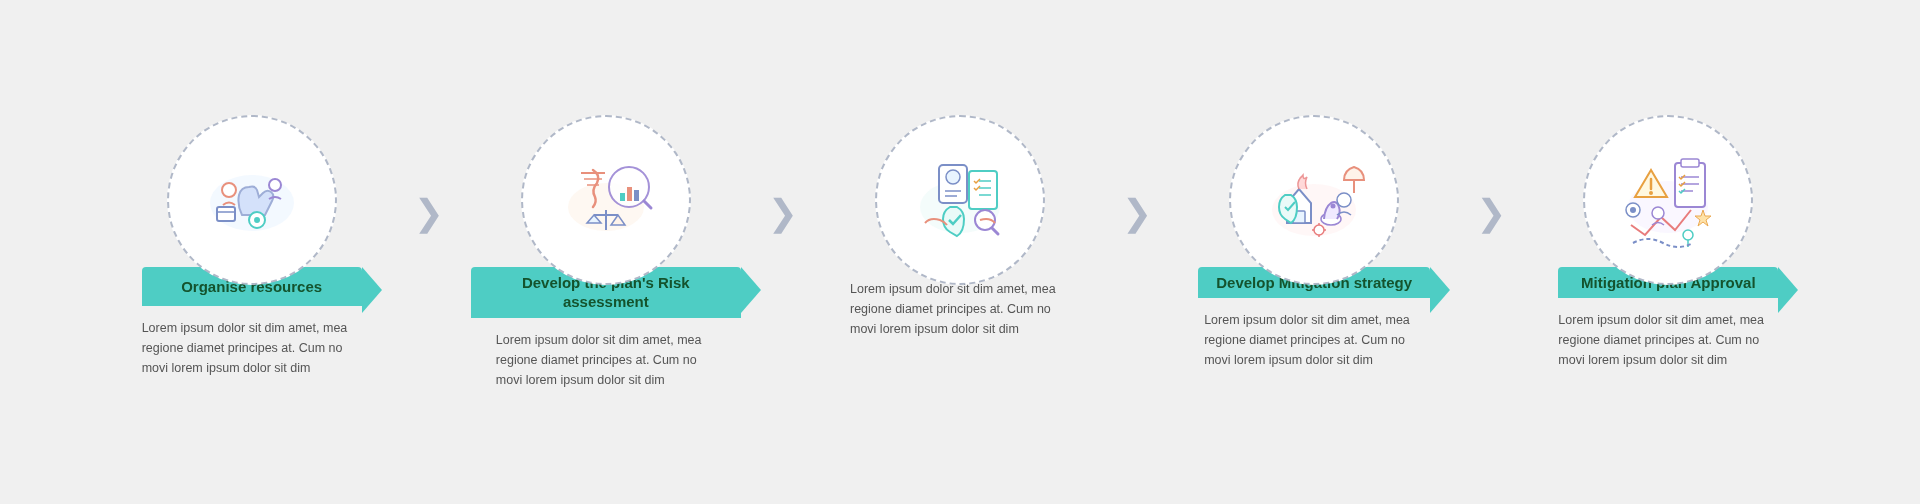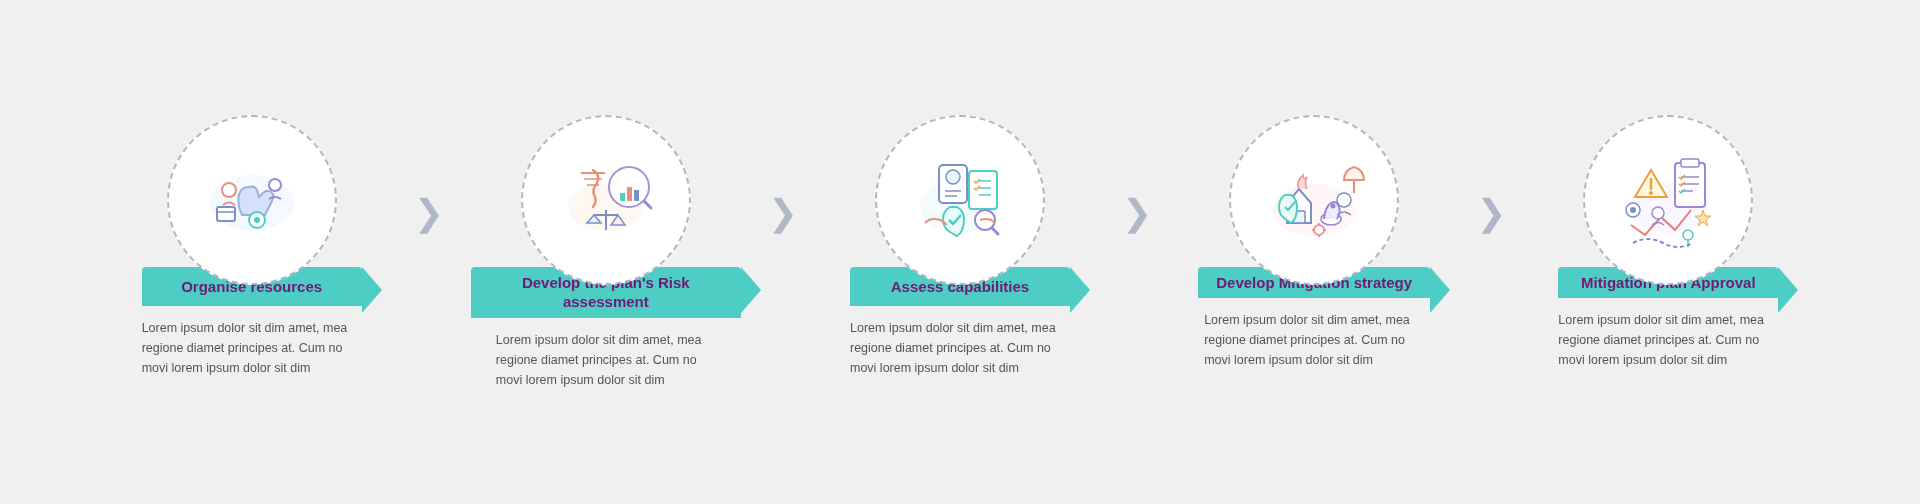--- a/index.html
+++ b/index.html
@@ -53,21 +53,21 @@
       z-index: 2;
     }
 
     .circle-icon {
       width: 130px;
       height: 130px;
     }
 
     .label-banner {
       background: #4ECDC4;
-      color: #701a75;
+      color: #14532d;
       font-weight: 700;
       font-size: 15px;
       text-align: center;
       padding: 10px 18px 10px 18px;
       border-radius: 4px 4px 0 0;
       position: relative;
       min-width: 220px;
       max-width: 270px;
       line-height: 1.3;
       z-index: 1;
@@ -203,21 +203,20 @@
           <path d="M55 72 Q48 76 48 84 Q48 93 55 97 Q62 101 62 101 Q69 97 69 84 Q69 76 62 72Z" stroke="#4ECDC4" stroke-width="2" fill="#eafaf8"></path>
           <polyline points="54,85 58,89 66,80" stroke="#4ECDC4" stroke-width="2.5" fill="none"></polyline>
 
           <circle cx="90" cy="85" r="10" stroke="#9b87d4" stroke-width="2" fill="white"></circle>
           <line x1="97" y1="93" x2="103" y2="99" stroke="#9b87d4" stroke-width="3" stroke-linecap="round"></line>
 
           <path d="M30 88 Q35 82 45 85 Q50 87 52 90" stroke="#e8907c" stroke-width="2" fill="none"></path>
           <path d="M100 88 Q95 82 85 85" stroke="#e8907c" stroke-width="2" fill="none"></path>
         </svg>
       </div>
-      <div class="label-banner">Assess capabilities</div>
     </div>
     <div class="description">Lorem ipsum dolor sit dim amet, mea regione diamet principes at. Cum no movi lorem ipsum dolor sit dim</div>
   </div>
 
   <div class="arrow-wrapper">
     <span class="arrow">❯</span>
   </div>
 
   <div class="step-wrapper">
     <div class="step-top">

